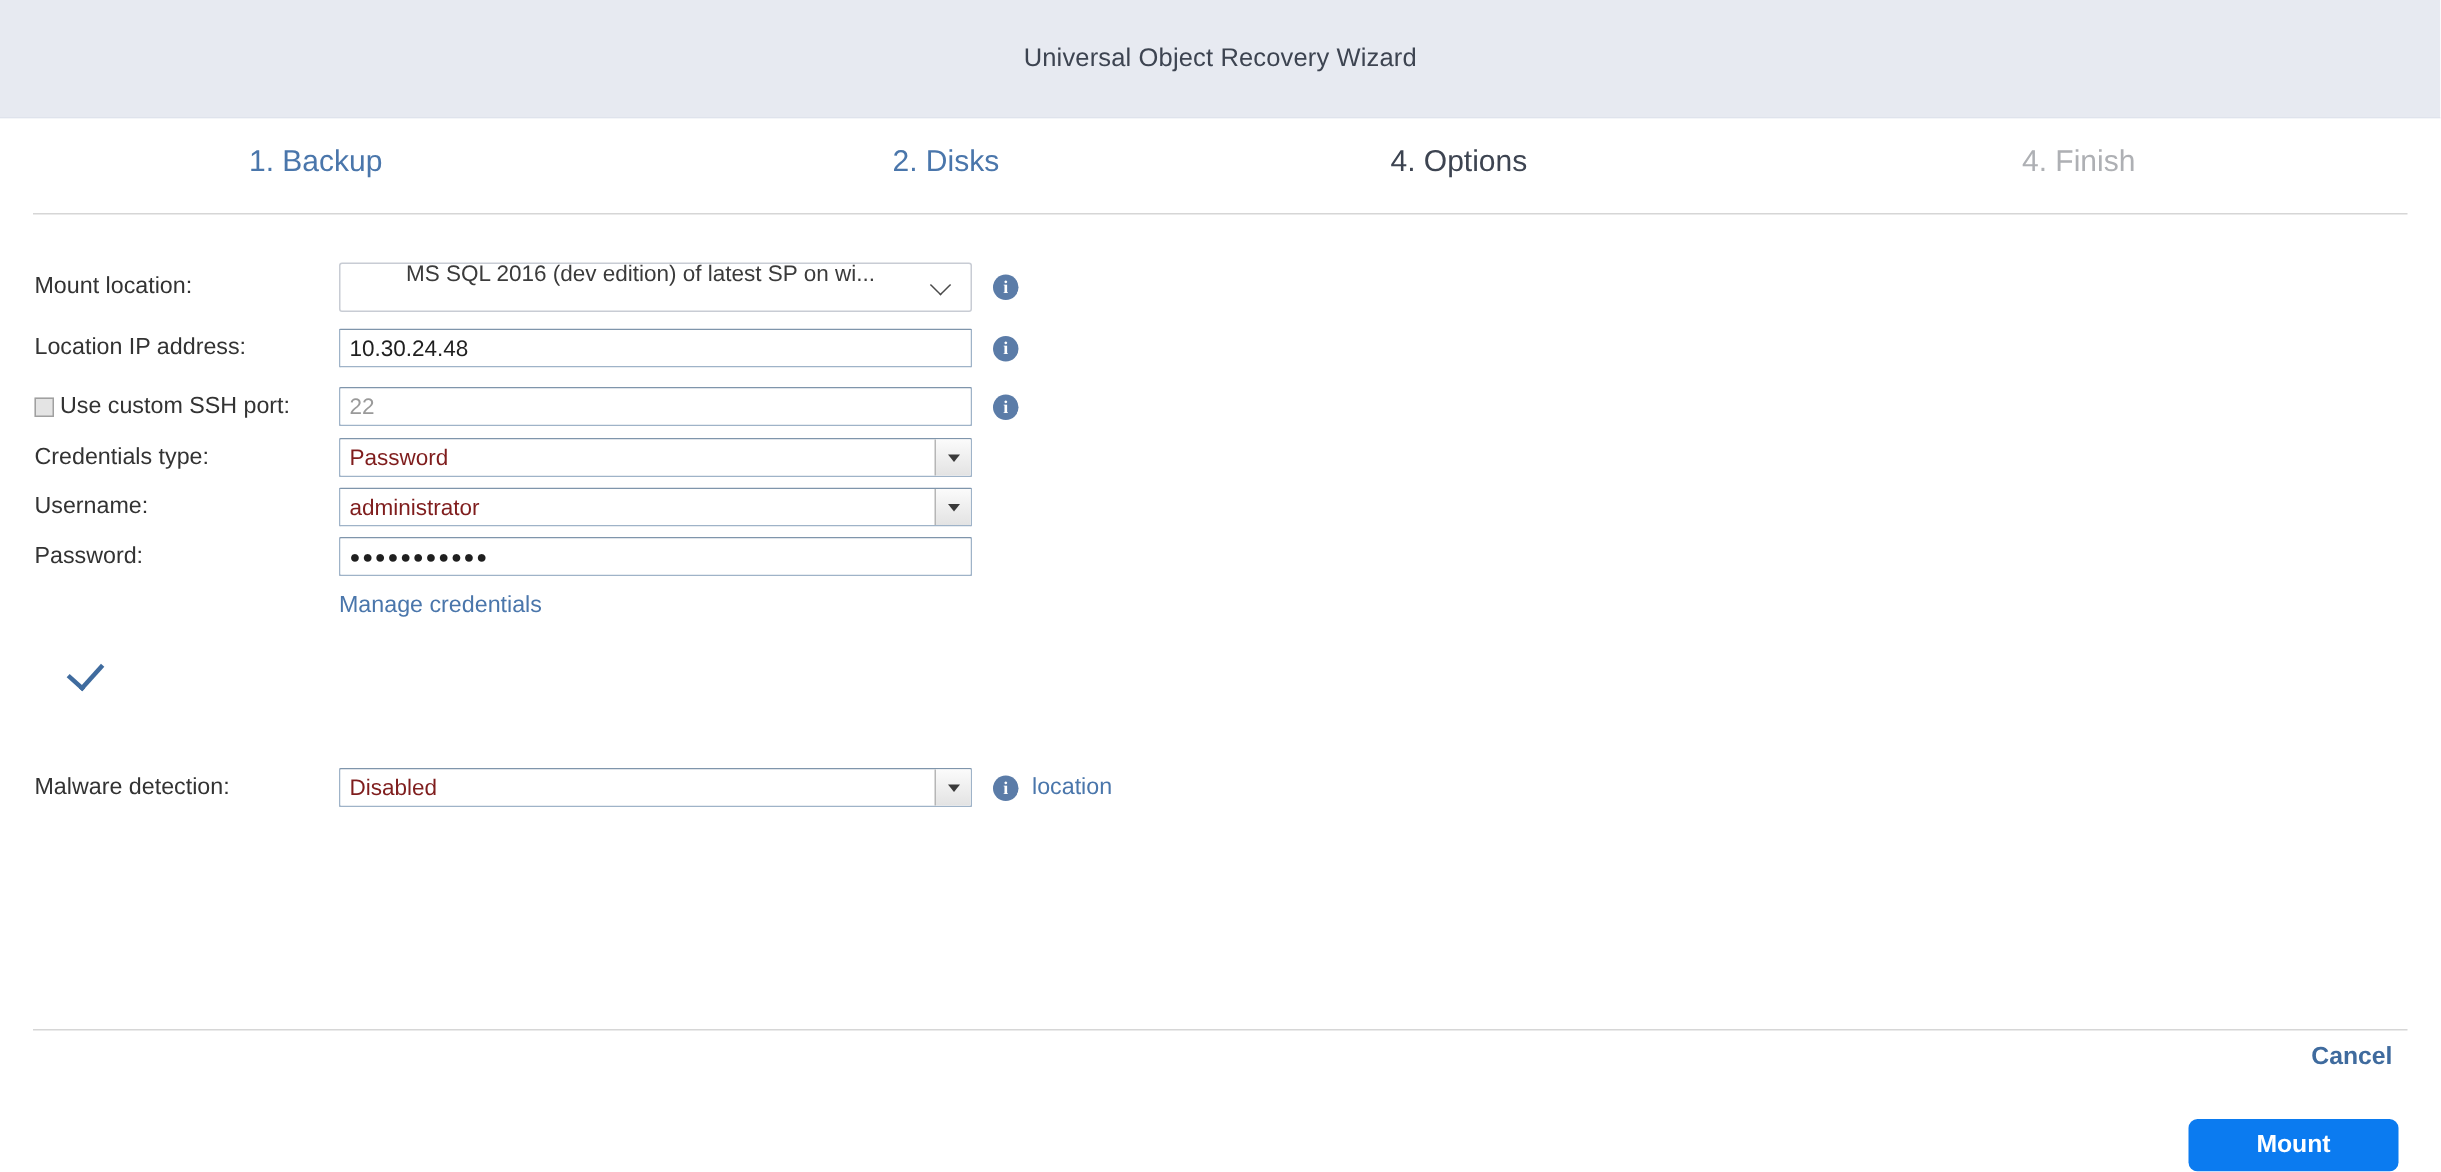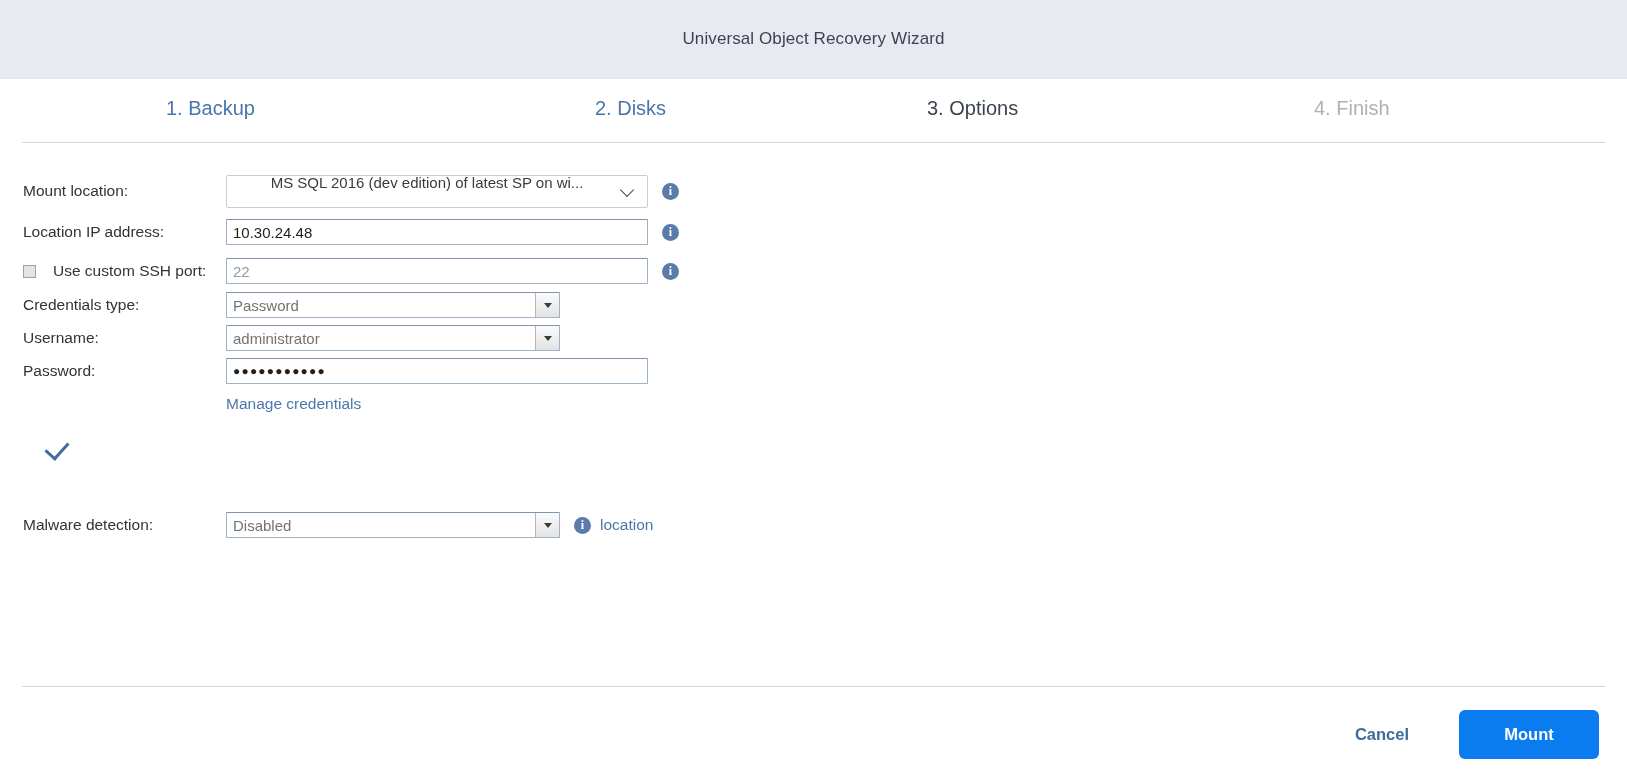--- a/index.html
+++ b/index.html
@@ -44,21 +44,21 @@
     top: 18px;
     font-size: 20px;
     white-space: nowrap;
   }
   .step.done  { color: #4a76ab; }
   .step.current { color: #3d4451; }
   .step.future { color: #aeb0b4; }
   .step-1 { left: 166px; }
   .step-2 { left: 555px; margin-left: 40px; }
   .step-3 { left: 927px; }
-  .step-4 { left: 1314px; }
+  .step-4 { left: 1348px; }
 
   .divider-top {
     position: absolute;
     left: 22px;
     right: 22px;
     top: 142px;
     height: 1px;
     background: #d6d6d6;
   }
 
@@ -80,21 +80,21 @@
   .label {
     width: 203px;
     font-size: 15.5px;
     color: #333333;
     line-height: 1;
     flex: 0 0 auto;
   }
   .label.with-cb {
     display: flex;
     align-items: center;
-    gap: 17px;
+    gap: 4px;
   }
 
   
   .checkbox {
     width: 13px;
     height: 13px;
     box-sizing: border-box;
     border: 1px solid #a0a0a0;
     background: #e4e4e4;
     display: inline-block;
@@ -152,30 +152,30 @@
   }
   .text-input.placeholder { color: #9a9a9a; }
   .text-input.dots {
     letter-spacing: 1.2px;
     font-size: 12px;
     color: #1f1f1f;
   }
 
   
   .select-classic {
-    width: 334px;
+    width: 422px;
     height: 26px;
     box-sizing: border-box;
     border: 1px solid #9fb3c8;
     border-top-color: #7f95ab;
     background: #ffffff;
     display: flex;
     align-items: center;
     font-size: 15px;
-    color: #737373;
+    color: #7f1d1d;
     padding: 0 6px;
     position: relative;
     border-radius: 1px;
   }
   .select-classic .btn {
     position: absolute;
     right: 0;
     top: 0;
     bottom: 0;
     width: 23px;
@@ -262,25 +262,26 @@
     top: 686px;
     height: 1px;
     background: #d6d6d6;
   }
   .footer {
     position: absolute;
     left: 0; right: 0;
     top: 687px;
     height: 94px;
     display: flex;
-    align-items: center;
+    align-items: flex-end;
     justify-content: flex-end;
     padding-right: 28px;
     box-sizing: border-box;
-    gap: 46px;
+    gap: 24px;
+    flex-direction: column;
   }
   .cancel-btn {
     color: #3f6b9e;
     font-size: 16.5px;
     font-weight: bold;
     background: none;
     border: none;
     cursor: pointer;
     font-family: "Liberation Sans", sans-serif;
     padding: 8px 4px;
@@ -301,21 +302,21 @@
 </head>
 <body>
 
 <div class="titlebar">
   <div class="title">Universal Object Recovery Wizard</div>
 </div>
 
 <div class="steps">
   <div class="step step-1 done">1. Backup</div>
   <div class="step step-2 done">2. Disks</div>
-  <div class="step step-3 current">3. Options</div>
+  <div class="step step-3 current">4. Options</div>
   <div class="step step-4 future">4. Finish</div>
 </div>
 <div class="divider-top"></div>
 
 <div class="form">
 
   <div class="row" style="top: 34px;">
     <div class="label">Mount location:</div>
     <div class="field-wrap">
       <div class="combo-modern">

